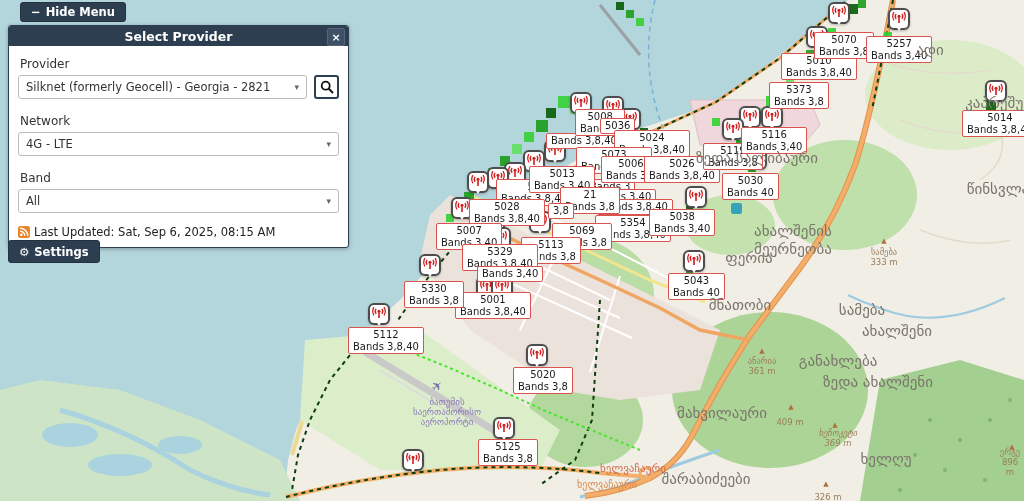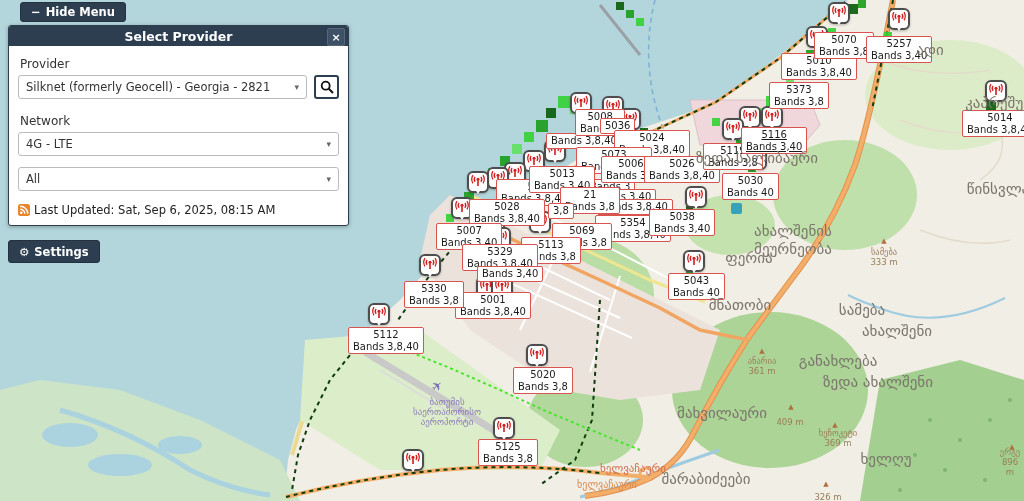--- a/index.html
+++ b/index.html
@@ -593,21 +593,21 @@
       <div>Bands 40</div>
     </div>
     <div class="tl" style="left: 722px; top: 173px; border-color: rgb(217, 83, 79);">
       <div>5030</div>
       <div>Bands 40</div>
     </div>
     <div class="tl" style="left: 703px; top: 143px; border-color: rgb(217, 83, 79);">
       <div>5119</div>
       <div>Bands 3,8</div>
     </div>
-    <div class="tl" style="left: 741px; top: 127px; border-color: rgb(217, 83, 79); text-decoration: underline;">
+    <div class="tl" style="left: 741px; top: 127px; border-color: rgb(217, 83, 79);">
       <div>5116</div>
       <div>Bands 3,40</div>
     </div>
     <div class="tl" style="left: 769px; top: 82px; border-color: rgb(217, 83, 79);">
       <div>5373</div>
       <div>Bands 3,8</div>
     </div>
     <div class="tl" style="left: 781px; top: 53px; border-color: rgb(217, 83, 79);">
       <div>5010</div>
       <div>Bands 3,8,40</div>
@@ -647,21 +647,21 @@
 333 m</div>
     <div class="pl pl-village" style="left: 740px; top: 305px;">მნათობი</div>
     <div class="pl pl-village" style="left: 862px; top: 310px;">სამება</div>
     <div class="pl pl-village" style="left: 897px; top: 331px;">ახალშენი</div>
     <div class="pl pl-village" style="left: 838px; top: 361px;">განახლება</div>
     <div class="pl pl-peak" style="left: 762px; top: 366px;">ანარია
 361 m</div>
     <div class="pl pl-village" style="left: 878px; top: 382px;">ზედა ახალშენი</div>
     <div class="pl pl-village" style="left: 722px; top: 413px;">მახვილაური</div>
     <div class="pl pl-peak" style="left: 790px; top: 422px;">409 m</div>
-    <div class="pl pl-peak" style="left: 838px; top: 438px;">ხეჩოკეტი
+    <div class="pl pl-peak" style="left: 838px; top: 438px; font-style: italic;">ხეჩოკეტი
 369 m</div>
     <div class="pl pl-village" style="left: 886px; top: 459px;">ხელღუ</div>
     <div class="pl pl-peak" style="left: 1010px; top: 462px;">ერგე
 896 m</div>
     <div class="pl pl-town" style="left: 633px; top: 468px;">ხელვაჩაური</div>
     <div class="pl pl-town2" style="left: 607px; top: 484px;">ხელვაჩაური</div>
     <div class="pl pl-village" style="left: 706px; top: 479px;">შარაბიძეები</div>
     <div class="pl pl-peak" style="left: 828px; top: 497px;">326 m</div>
     <div class="pl pl-airport" style="left: 447px; top: 412px;">ბათუმის
 საერთაშორისო
@@ -701,20 +701,21 @@
         </svg>
       </div>
     </div>
     <div class="gap"></div>
     <div class="fld-label">Network</div>
     <div class="sel">
       <span>4G - LTE</span>
       <span class="caret">▾</span>
     </div>
     <div class="gap"></div>
+    <div class="fld-label">Band</div>
     <div class="sel">
       <span>All</span>
       <span class="caret">▾</span>
     </div>
     <div id="updated-row">
       <svg width="12" height="12" viewBox="0 0 12 12">
         <rect width="12" height="12" rx="2.5" fill="#e8862d"></rect>
         <circle cx="3.3" cy="8.7" r="1.3" fill="#fff"></circle>
         <path d="M2.2 5.2 A4.6 4.6 0 0 1 6.8 9.8" stroke="#fff" stroke-width="1.4" fill="none"></path>
         <path d="M2.2 2.2 A7.6 7.6 0 0 1 9.8 9.8" stroke="#fff" stroke-width="1.4" fill="none"></path>

